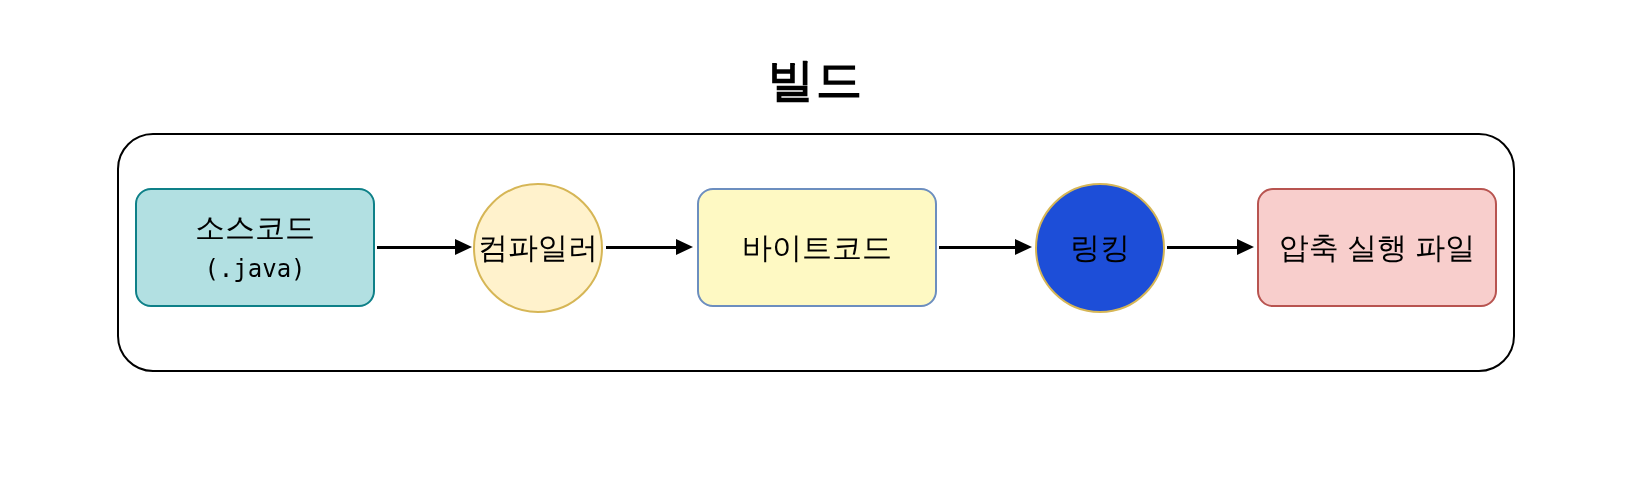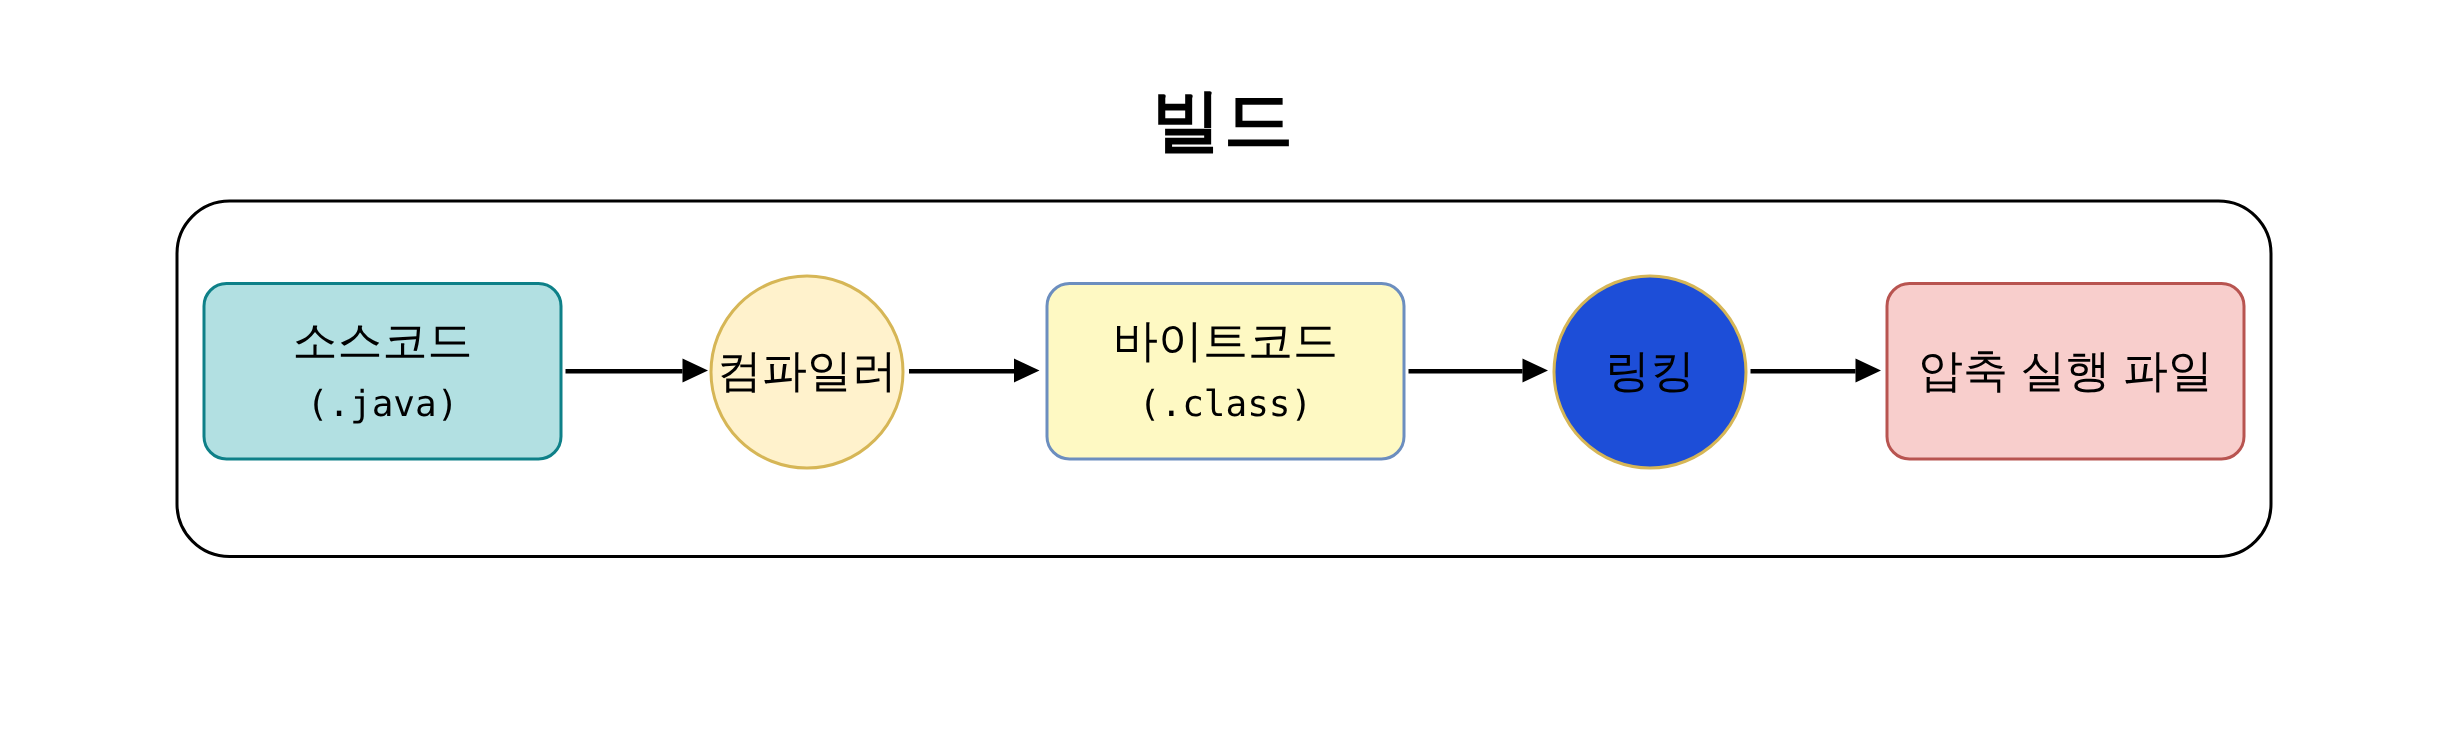--- a/index.html
+++ b/index.html
@@ -122,21 +122,20 @@
 <div class="node circle pos-1" style="background: rgb(255, 242, 204); border-color: rgb(214, 182, 86);">
   <div class="node-label">컴파일러</div>
 </div>
 
 <div class="arrow arrow-2">
   <span class="arrowhead"></span>
 </div>
 
 <div class="node rect pos-2" style="background: #fef9c3; border-color: rgb(108, 142, 191);">
   <div class="node-label">바이트코드</div>
-  <div class="node-sublabel">(.class)</div>
 </div>
 
 <div class="arrow arrow-3">
   <span class="arrowhead"></span>
 </div>
 
 <div class="node circle pos-3" style="background: #1d4ed8; border-color: rgb(214, 182, 86);">
   <div class="node-label">링킹</div>
 </div>
 

